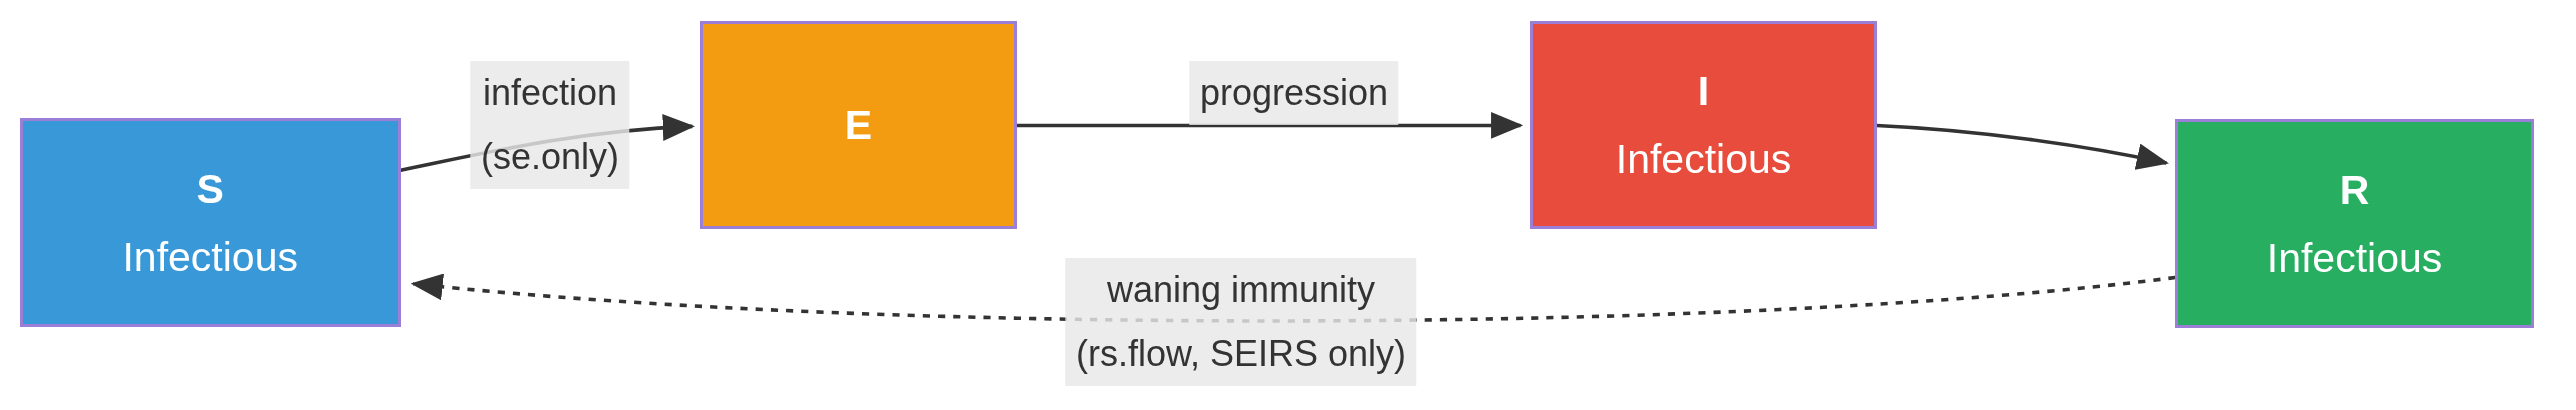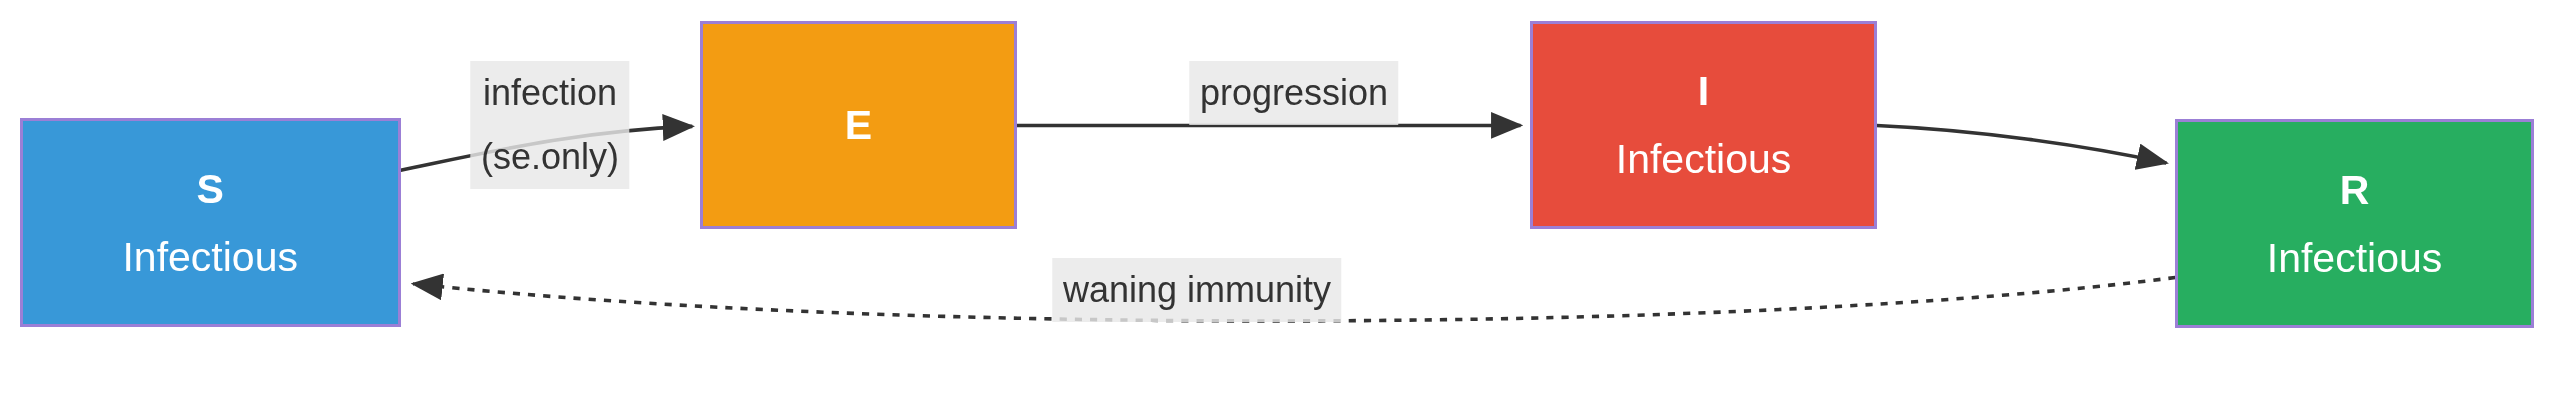--- a/index.html
+++ b/index.html
@@ -60,21 +60,21 @@
 
   
   .node-s { left: 19.7px;   top: 118px; width: 381px; height: 209px; }
   .node-e { left: 700px;  top: 20.6px;  width: 317px; height: 208px; }
   .node-i { left: 1530px; top: 20.6px;  width: 347px; height: 208px; }
   .node-r { left: 2175px; top: 119px; width: 359px; height: 209px; }
 
   .label-infection   { left: 550px;  top: 61px;  }
   .label-progression { left: 1294px; top: 61px;  }
   .label-recovery    { left: 2026px; top: 61px;  }
-  .label-waning      { left: 1197px; top: 258px; }
+  .label-waning      { left: 1241px; top: 258px; }
 </style>
 </head>
 <body>
 
 <div class="diagram">
 
   <svg class="edge-layer" viewBox="0 0 2880 459" xmlns="http://www.w3.org/2000/svg" aria-hidden="true">
     <defs>
       <marker id="arrow" viewBox="0 0 12 10" refX="11" refY="5" markerWidth="36" markerHeight="30" markerUnits="userSpaceOnUse" orient="auto">
         <path d="M0,0 L12,5 L0,10 Z"></path>
@@ -110,16 +110,17 @@
     <div>(se.only)</div>
   </div>
 
   <div class="edge-label label-progression">
     <div>progression</div>
   </div>
 
 
   <div class="edge-label label-waning lower">
     <div>waning immunity</div>
+    <div>(rs.flow, SEIRS only)</div>
   </div>
 
 </div>
 
 
 </body></html>

